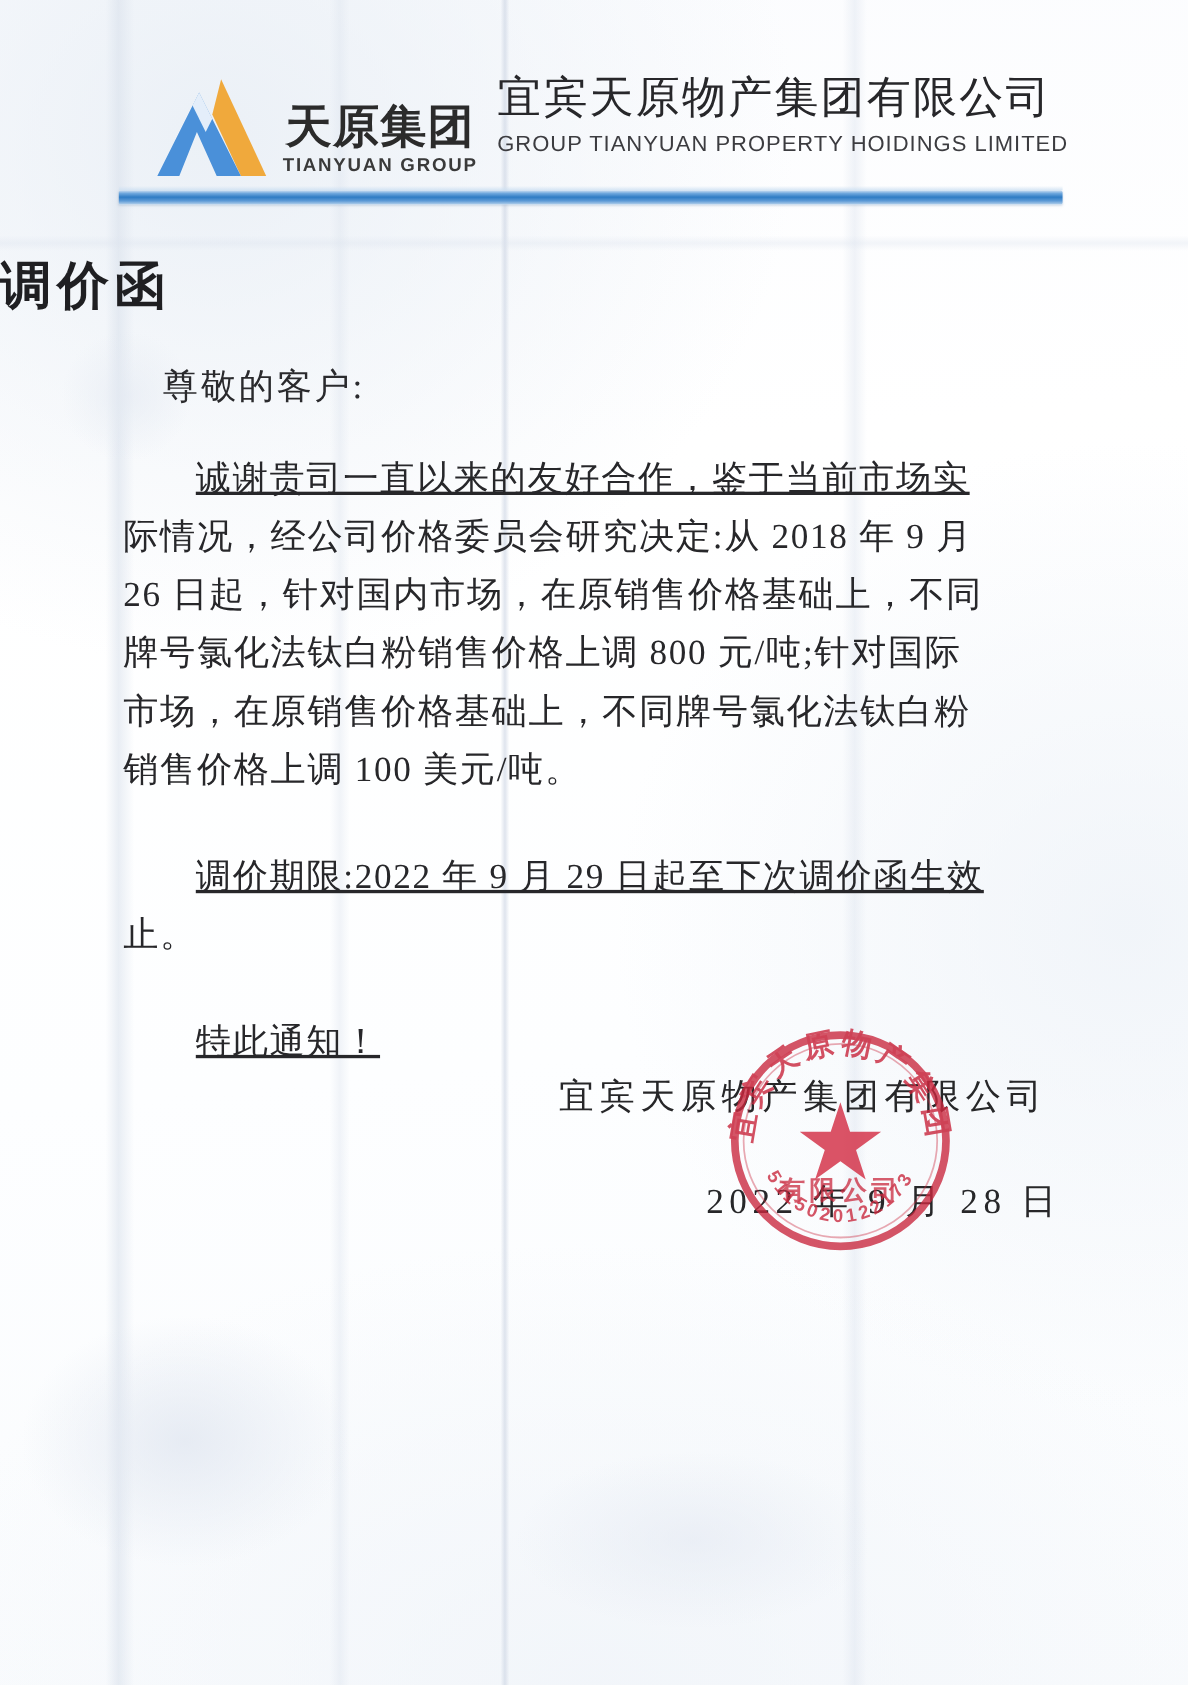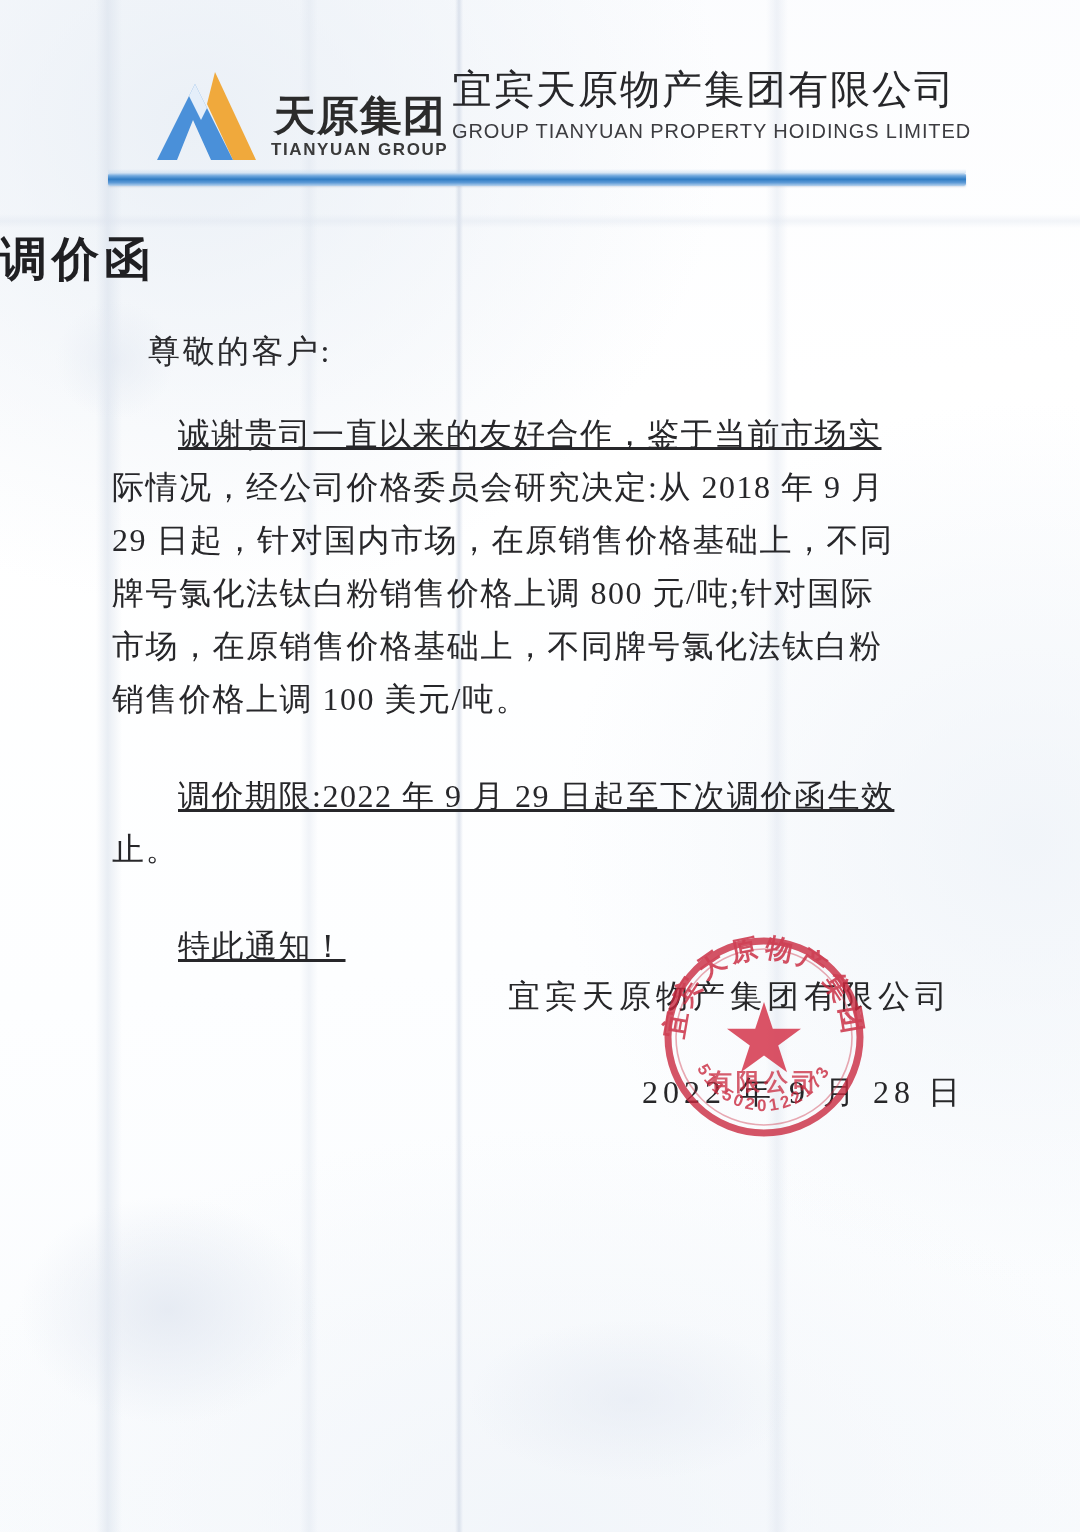--- a/index.html
+++ b/index.html
@@ -56,21 +56,21 @@
   #letterhead {
     position: absolute;
     left: 0; right: 0;
     top: 62px;
     height: 110px;
     display: flex;
     align-items: center;
   }
   #logo-block {
     position: absolute;
-    left: 155px;
+    left: 141px;
     top: 6px;
     display: flex;
     align-items: flex-end;
     gap: 8px;
   }
   #logo-mark {
     width: 108px;
     height: 96px;
     display: block;
   }
@@ -272,21 +272,21 @@
     <div class="salutation">尊敬的客户:</div>
 
     <div class="para">
       <div class="line justify indent">
         <span>诚谢贵司一直以来的友好合作，鉴于当前市场实</span>
       </div>
       <div class="line justify">
         <span>际情况，经公司价格委员会研究决定:从 2018 年 9 月</span>
       </div>
       <div class="line justify">
-        <span>29 日起，针对国内市场，在原销售价格基础上，不同</span>
+        <span>26 日起，针对国内市场，在原销售价格基础上，不同</span>
       </div>
       <div class="line justify">
         <span>牌号氯化法钛白粉销售价格上调 800 元/吨;针对国际</span>
       </div>
       <div class="line justify">
         <span>市场，在原销售价格基础上，不同牌号氯化法钛白粉</span>
       </div>
       <div class="line">销售价格上调 100 美元/吨。</div>
     </div>
 

